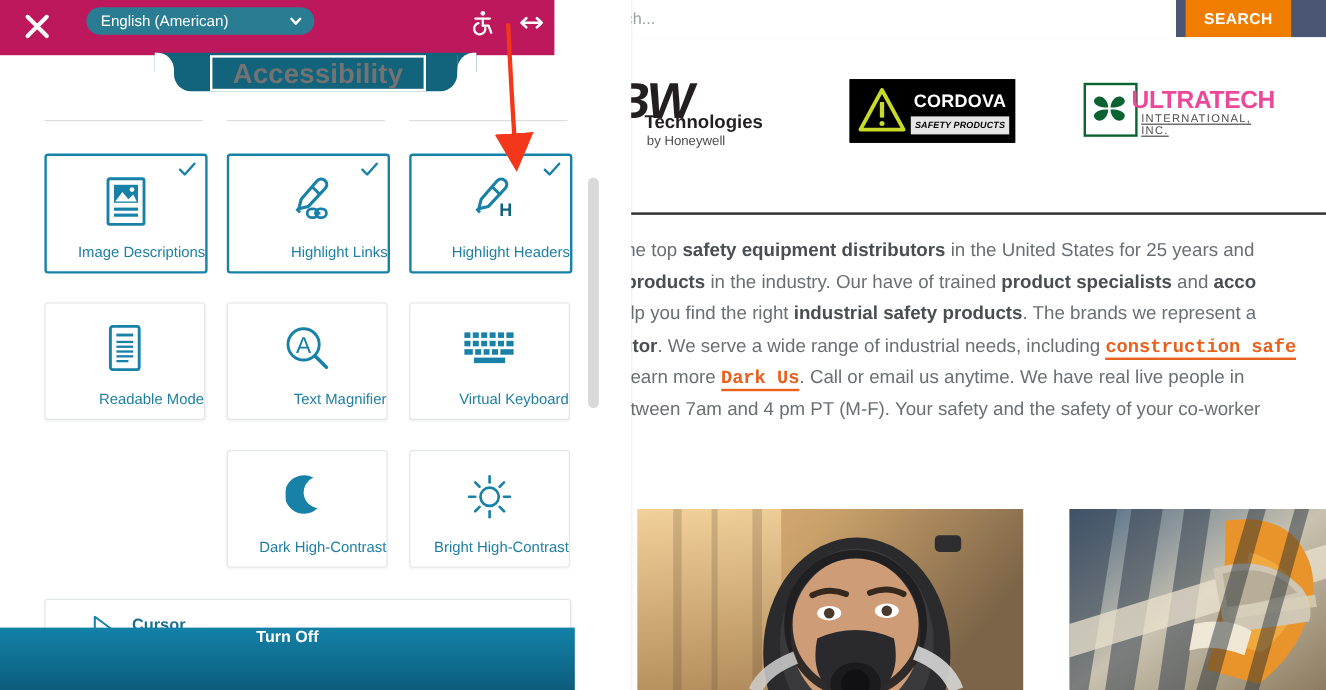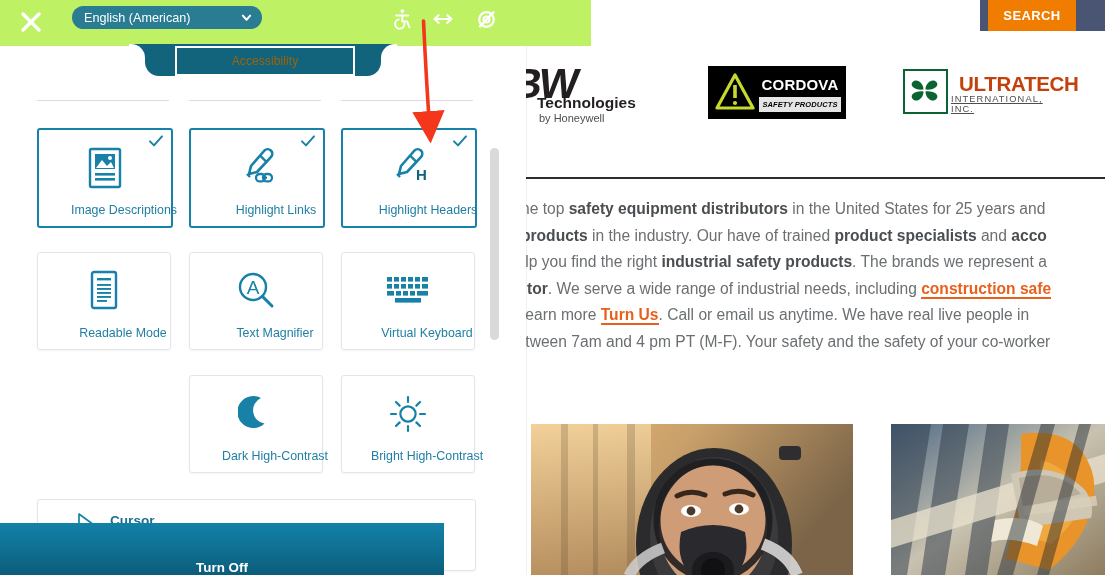--- a/index.html
+++ b/index.html
@@ -37,43 +37,43 @@
   .cordova-tri{position:absolute;left:6px;top:5px;width:40px;height:40px;}
   .cordova-name{position:absolute;left:50px;top:5px;width:82px;height:24px;color:#fff;
     font-size:15px;font-weight:bold;letter-spacing:.2px;display:flex;align-items:center;justify-content:center;}
   .cordova-sub{position:absolute;left:50px;top:30px;width:82px;height:15px;background:#e5e5e5;
     color:#000;font-size:7.5px;font-weight:bold;font-style:italic;letter-spacing:.1px;
     display:flex;align-items:center;justify-content:center;}
 
   .logo-ultratech{position:absolute;left:903px;top:38px;width:148px;height:45px;}
   .ut-box{position:absolute;left:0;top:0;width:41px;height:41px;border:2px solid #0b6332;background:#fff;}
   .ut-clover{position:absolute;left:3px;top:3px;width:33px;height:33px;}
-  .ut-name{position:absolute;left:56px;top:3px;font-size:20.5px;font-weight:bold;color:#c2410c;
+  .ut-name{position:absolute;left:40px;top:3px;font-size:20.5px;font-weight:bold;color:#ec4899;
     letter-spacing:-.3px;}
   .ut-sub{position:absolute;left:48px;top:25px;font-size:9.3px;color:#4d4d4d;letter-spacing:1.1px;text-decoration:underline;}
 
   .site-hr{position:absolute;left:514px;top:177px;width:591px;height:2px;background:#2d2d2d;}
 
   .copy{position:absolute;left:0px;top:196px;width:1105px;
     font-size:15.6px;line-height:26.6px;color:#6b6f72;
     font-family:"Liberation Sans",sans-serif;white-space:nowrap;}
   .copy .ln{display:block;height:26.6px;}
   .copy b{color:#4a4e51;font-weight:bold;}
   .copy .lnk{color:#e8601c;font-weight:bold;text-decoration:none;
-    border-bottom:2.4px solid #e8601c;}
+    border-bottom:2.4px solid #e8601c;font-family:Liberation Mono, monospace;}
 
   .photo{position:absolute;overflow:hidden;}
   #photo1{left:531px;top:424px;width:322px;height:151px;}
   #photo2{left:891px;top:424px;width:214px;height:151px;}
 
   
   #widget{position:absolute;left:0;top:0;width:526px;height:575px;
     background:#ffffff;box-shadow:0 0 0 1px rgba(0,0,0,.06);}
 
-  .wdg-header{position:absolute;left:0;top:0;width:591px;height:46px;background:#bef264;}
+  .wdg-header{position:absolute;left:0;top:0;width:462px;height:46px;background:#be185d;}
 
   .close-x{position:absolute;left:14px;top:5px;width:34px;height:34px;
     display:flex;align-items:center;justify-content:center;cursor:pointer;}
 
   .lang-select{position:absolute;left:72px;top:6px;width:190px;height:23px;
     border-radius:12px;background:#2a7c93;display:flex;align-items:center;
     padding:0 10px 0 12px;box-sizing:border-box;cursor:pointer;}
   .lang-select .lbl{font-size:12.6px;color:#ffffff;flex:1;}
   .lang-select .chev{width:11px;height:11px;}
 
@@ -86,56 +86,56 @@
   .tab-wrap{position:absolute;left:145px;top:44px;width:236px;height:32px;}
   .tab-body{position:absolute;left:0;top:0;width:236px;height:32px;background:#12637c;
     border-radius:0 0 14px 14px;}
   .tab-ear{position:absolute;top:0;width:16px;height:16px;background:#12637c;}
   .tab-ear::after{content:"";position:absolute;top:0;width:16px;height:16px;background:#fff;}
   #ear-l{left:-16px;}
   #ear-l::after{left:0;border-radius:0 14px 0 0;}
   #ear-r{left:236px;}
   #ear-r::after{left:0;border-radius:14px 0 0 0;}
   .tab-label{position:absolute;left:30px;top:2px;width:176px;height:26px;
-    border:2px solid #ffffff;color:#a16207;font-size:12px;font-weight:normal;
+    border:2px solid #ffffff;color:#737373;font-size:23px;font-weight:bold;
     display:flex;align-items:center;justify-content:center;letter-spacing:.1px;}
 
   
   .tiles{position:absolute;left:0;top:46px;width:500px;height:480px;}
   .divider{position:absolute;height:1px;background:#dcdcdc;}
   #dv1{left:37px;top:54px;width:132px;}
   #dv2{left:189px;top:54px;width:132px;}
   #dv3{left:341px;top:54px;width:132px;}
 
   .tile{position:absolute;width:132px;height:96px;background:#fff;
     border:1px solid #e3e6e8;border-radius:3px;cursor:pointer;
     box-shadow:0 1px 2px rgba(0,0,0,.05);}
   .tile.on{border:2px solid #1781a8;box-shadow:none;}
   .tile .tile-icon{position:absolute;left:0;top:14px;width:100%;height:48px;
     display:flex;align-items:center;justify-content:center;}
-  .tile .tile-lbl{position:absolute;left:0;bottom:9px;width:100%;text-align:center;
-    font-size:12.4px;color:#1f7fa3;margin-left:19px;}
+  .tile .tile-lbl{position:absolute;left:0;bottom:9px;width:100%;text-align:right;
+    font-size:12.4px;color:#1f7fa3;}
   .tile .tick{position:absolute;right:7px;top:3px;width:16px;height:16px;}
 
   #t1{left:37px;top:82px;}  #t2{left:189px;top:82px;}  #t3{left:341px;top:82px;}
   #t4{left:37px;top:206px;} #t5{left:189px;top:206px;} #t6{left:341px;top:206px;}
   #t7{left:37px;top:329px;} #t8{left:189px;top:329px;} #t9{left:341px;top:329px;}
 
   .cursor-panel{position:absolute;left:37px;top:453px;width:437px;height:70px;
     background:#fff;border:1px solid #e3e6e8;border-radius:3px;box-shadow:0 1px 2px rgba(0,0,0,.05);}
   .cursor-ico{position:absolute;left:38px;top:12px;width:22px;height:22px;}
   .cursor-lbl{position:absolute;left:72px;top:13px;font-size:13.6px;font-weight:bold;color:#1b6f91;}
 
   .wdg-scrollbar{position:absolute;left:490px;top:90px;width:9px;height:430px;}
   .wdg-thumb{position:absolute;left:0;top:58px;width:9px;height:192px;
     background:#d9d9d9;border-radius:5px;cursor:pointer;}
 
-  .turnoff{position:absolute;left:0;top:523px;width:444px;height:52px;
+  .turnoff{position:absolute;left:0;top:523px;width:479px;height:52px;
     background:linear-gradient(180deg,#1381a7 0%,#0f6e90 55%,#0c5c7a 100%);
-    display:flex;align-items:flex-end;justify-content:center;cursor:pointer;}
+    display:flex;align-items:flex-start;justify-content:center;cursor:pointer;}
   .turnoff span{color:#ffffff;font-size:13.4px;font-weight:bold;}
 
   
   #annot-arrow{position:absolute;left:398px;top:14px;width:60px;height:130px;pointer-events:none;}
 </style>
 </head>
 <body>
 
 <div id="site">
 
@@ -181,21 +181,21 @@
     </div>
   </div>
 
   <div class="site-hr"></div>
 
   <div class="copy" id="site-copy">
       <div class="ln" style="padding-left: 508px;"><span>f the top </span><b>safety equipment distributors</b><span> in the United States for 25 years and</span></div>
       <div class="ln" style="padding-left: 508px;"><b>y products</b><span> in the industry.  Our have of trained </span><b>product specialists</b><span> and </span><b>acco</b></div>
       <div class="ln" style="padding-left: 508px;"><span>help you find the right </span><b>industrial safety products</b><span>.  The brands we represent a</span></div>
       <div class="ln" style="padding-left: 508px;"><b>butor</b><span>.  We serve a wide range of industrial needs, including </span><a class="lnk" href="#">construction safe</a></div>
-      <div class="ln" style="padding-left: 508px;"><span>.  Learn more </span><a class="lnk" href="#">Turn Us</a><span>.  Call or email us anytime.  We have real live people in</span></div>
+      <div class="ln" style="padding-left: 508px;"><span>.  Learn more </span><a class="lnk" href="#">Dark Us</a><span>.  Call or email us anytime.  We have real live people in</span></div>
       <div class="ln" style="padding-left: 508px;"><span>between 7am and 4 pm PT (M-F).  Your safety and the safety of your co-worker</span></div>
     </div>
 
   <div class="photo" id="photo1">
     <svg width="322" height="151" viewBox="0 0 322 151" preserveAspectRatio="none">
       <defs>
         <linearGradient id="g1" x1="0" y1="0" x2="1" y2="0.4">
           <stop offset="0%" stop-color="#e8b778"></stop>
             <stop offset="45%" stop-color="#c9a06a"></stop>
           <stop offset="100%" stop-color="#7b6448"></stop>

